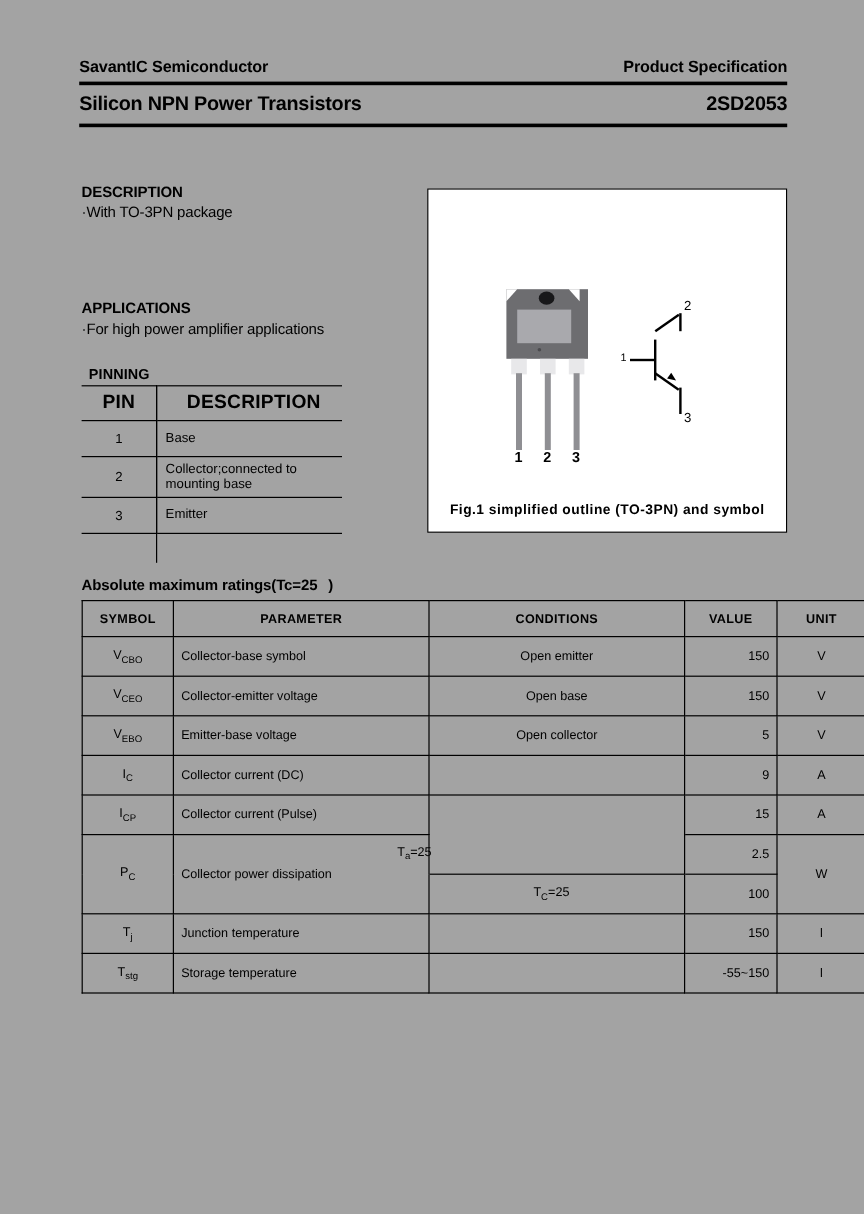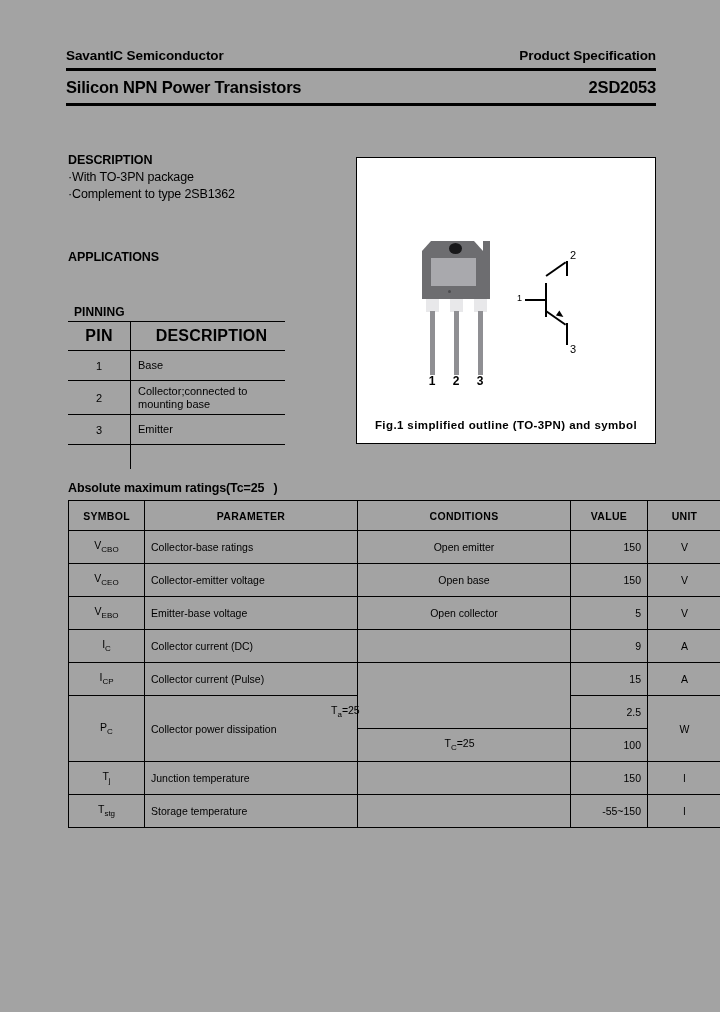--- a/index.html
+++ b/index.html
@@ -353,25 +353,25 @@
     <div class="title-row">
       <div>Silicon NPN Power Transistors</div>
       <div>2SD2053</div>
     </div>
     <div class="rule-thick2"></div>
   </div>
 
   <div class="desc-block">
     <div class="sec-head">DESCRIPTION</div>
     <div class="bullet-line">·With TO-3PN package</div>
-    <div class="bullet-line">·Complement to type 2SB1362</div>
   </div>
 
   <div class="apps-block">
     <div class="sec-head">APPLICATIONS</div>
+    <div class="bullet-line">·For high power amplifier applications</div>
   </div>
 
   <div class="pinning-label">PINNING</div>
   <table class="pinning">
     <thead>
       <tr>
         <th class="c-pin">PIN</th>
         <th class="c-desc" style="text-align:center;">DESCRIPTION</th>
       </tr>
     </thead>
@@ -441,21 +441,21 @@
         <th class="col-param">PARAMETER</th>
         <th class="col-cond">CONDITIONS</th>
         <th class="col-val">VALUE</th>
         <th class="col-unit">UNIT</th>
       </tr>
     </thead>
     <tbody>
 
       <tr>
         <td class="col-sym"><span>V</span><sub>CBO</sub></td>
-        <td class="col-param">Collector-base ratings</td>
+        <td class="col-param">Collector-base symbol</td>
         <td class="col-cond">Open emitter</td>
         <td class="col-val">150</td>
         <td class="col-unit">V</td>
       </tr>
 
       <tr>
         <td class="col-sym"><span>V</span><sub>CEO</sub></td>
         <td class="col-param">Collector-emitter voltage</td>
         <td class="col-cond">Open base</td>
         <td class="col-val">150</td>

